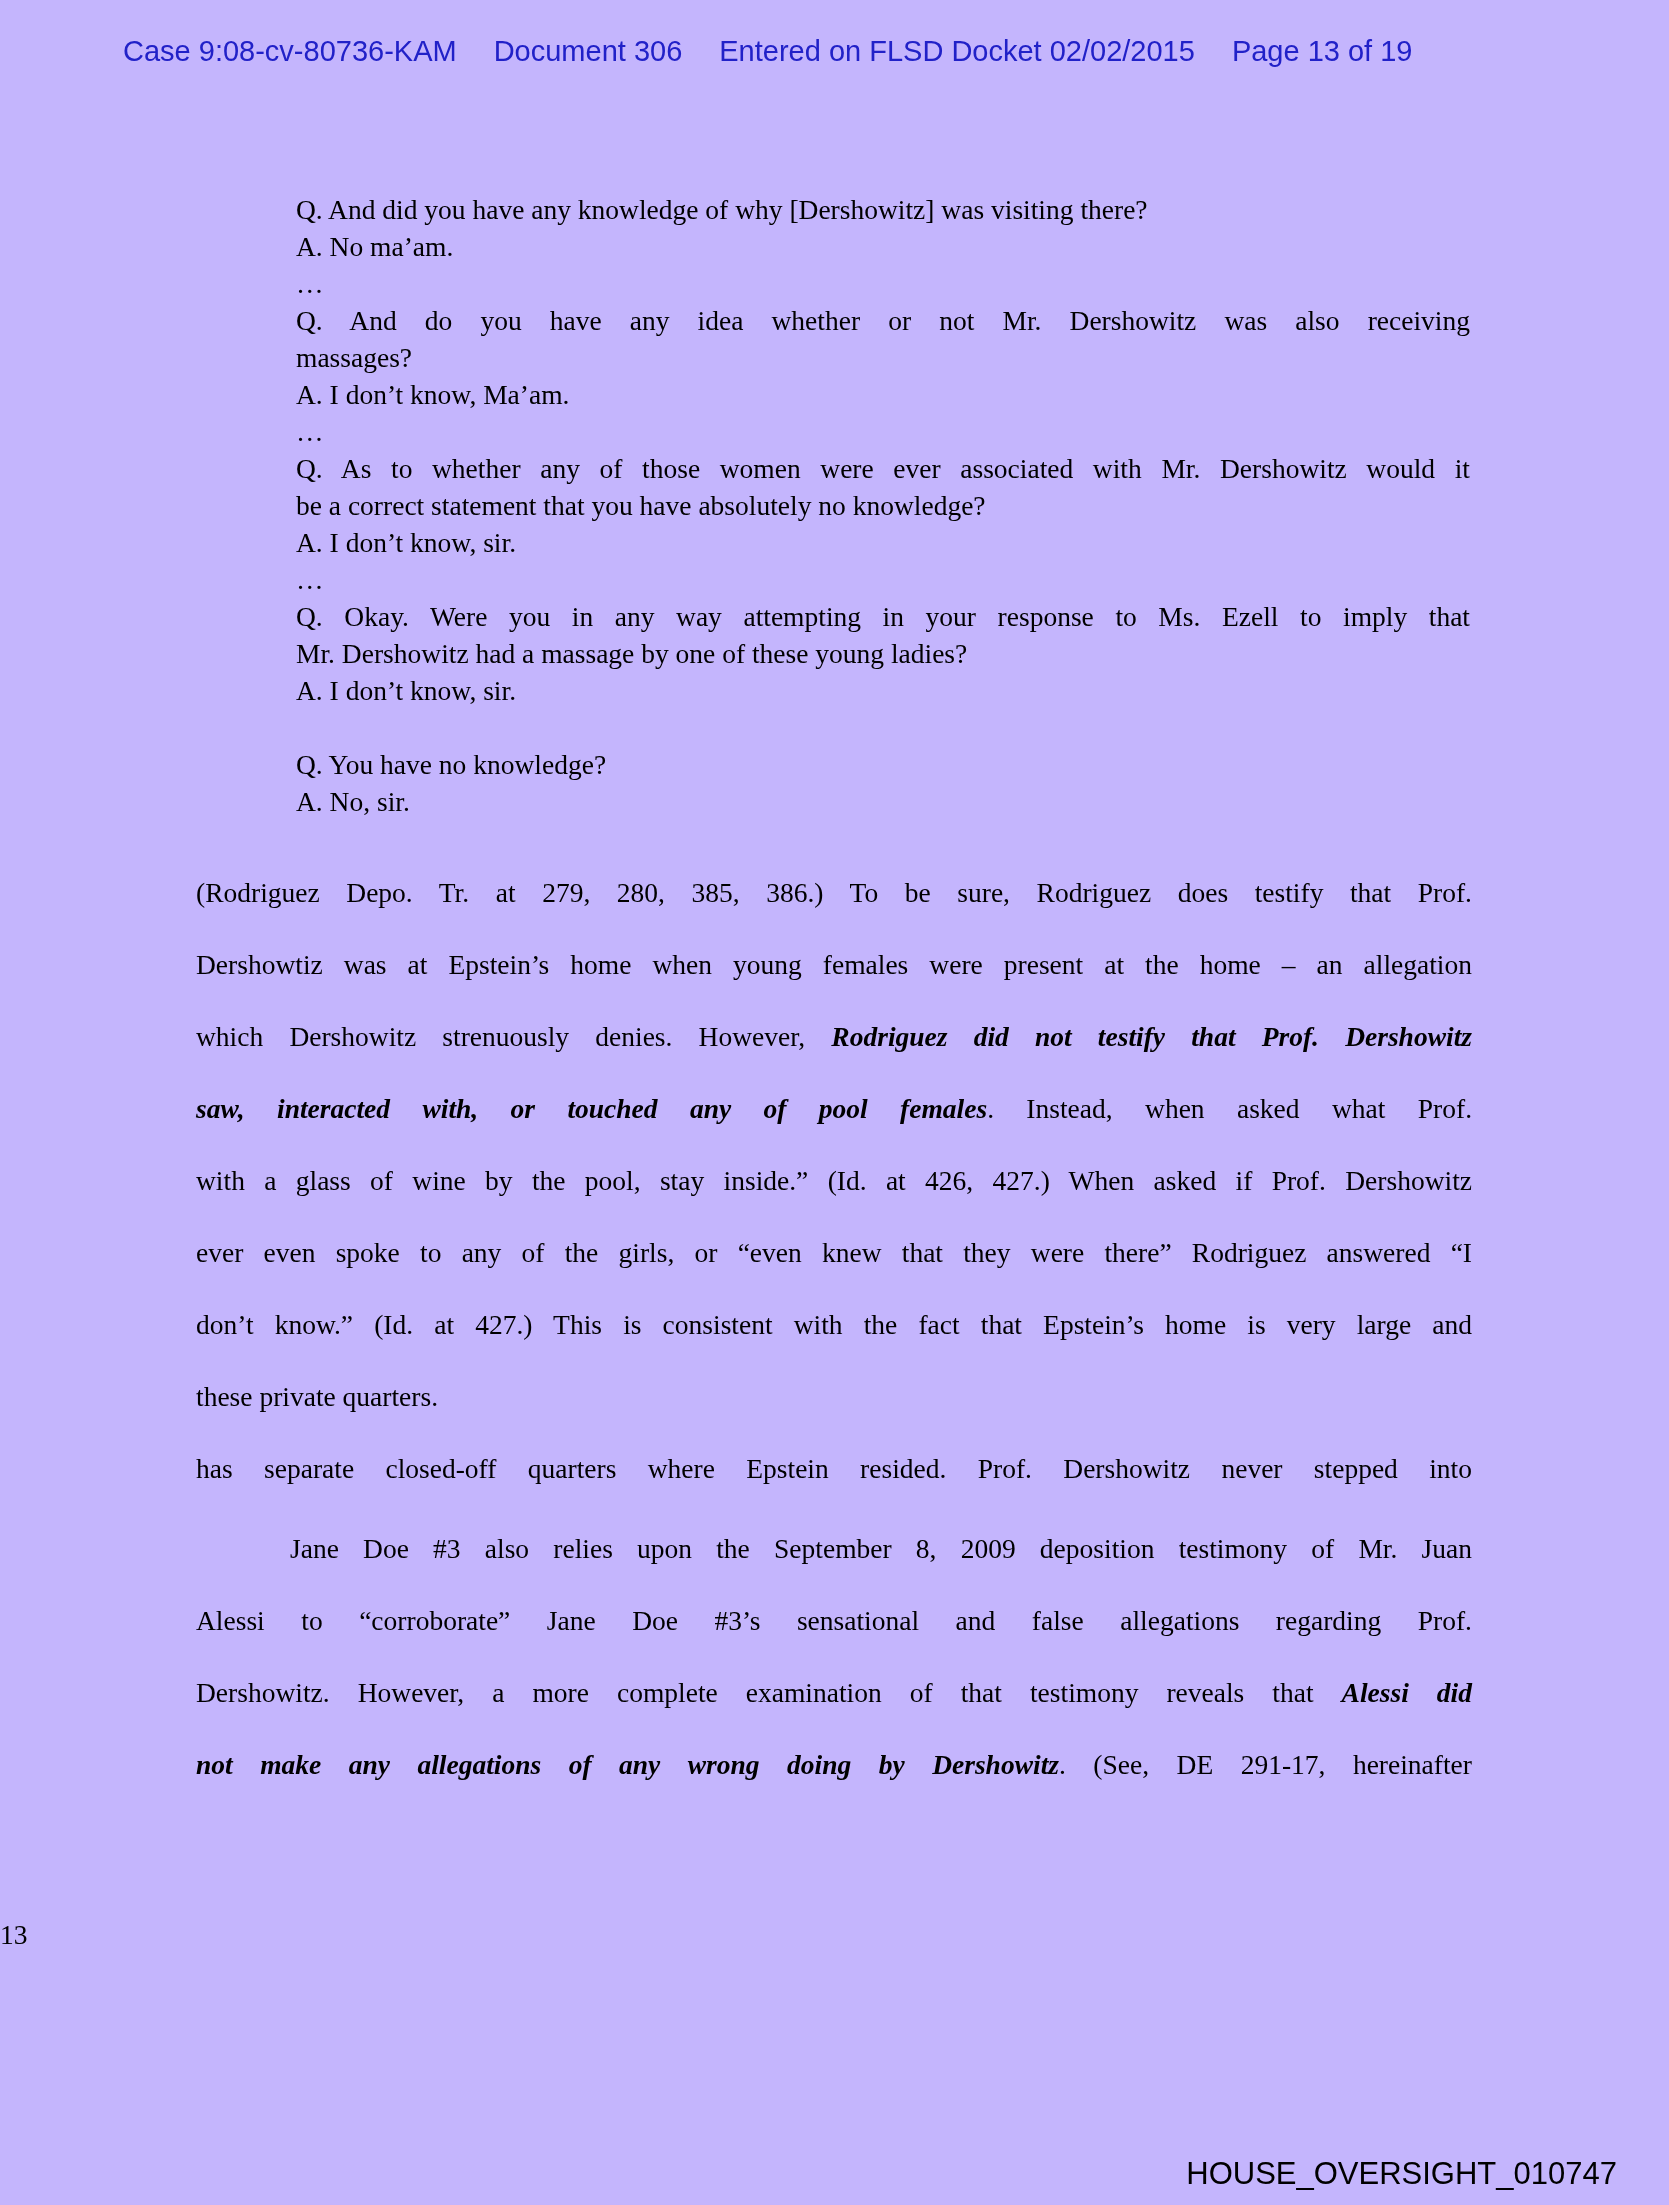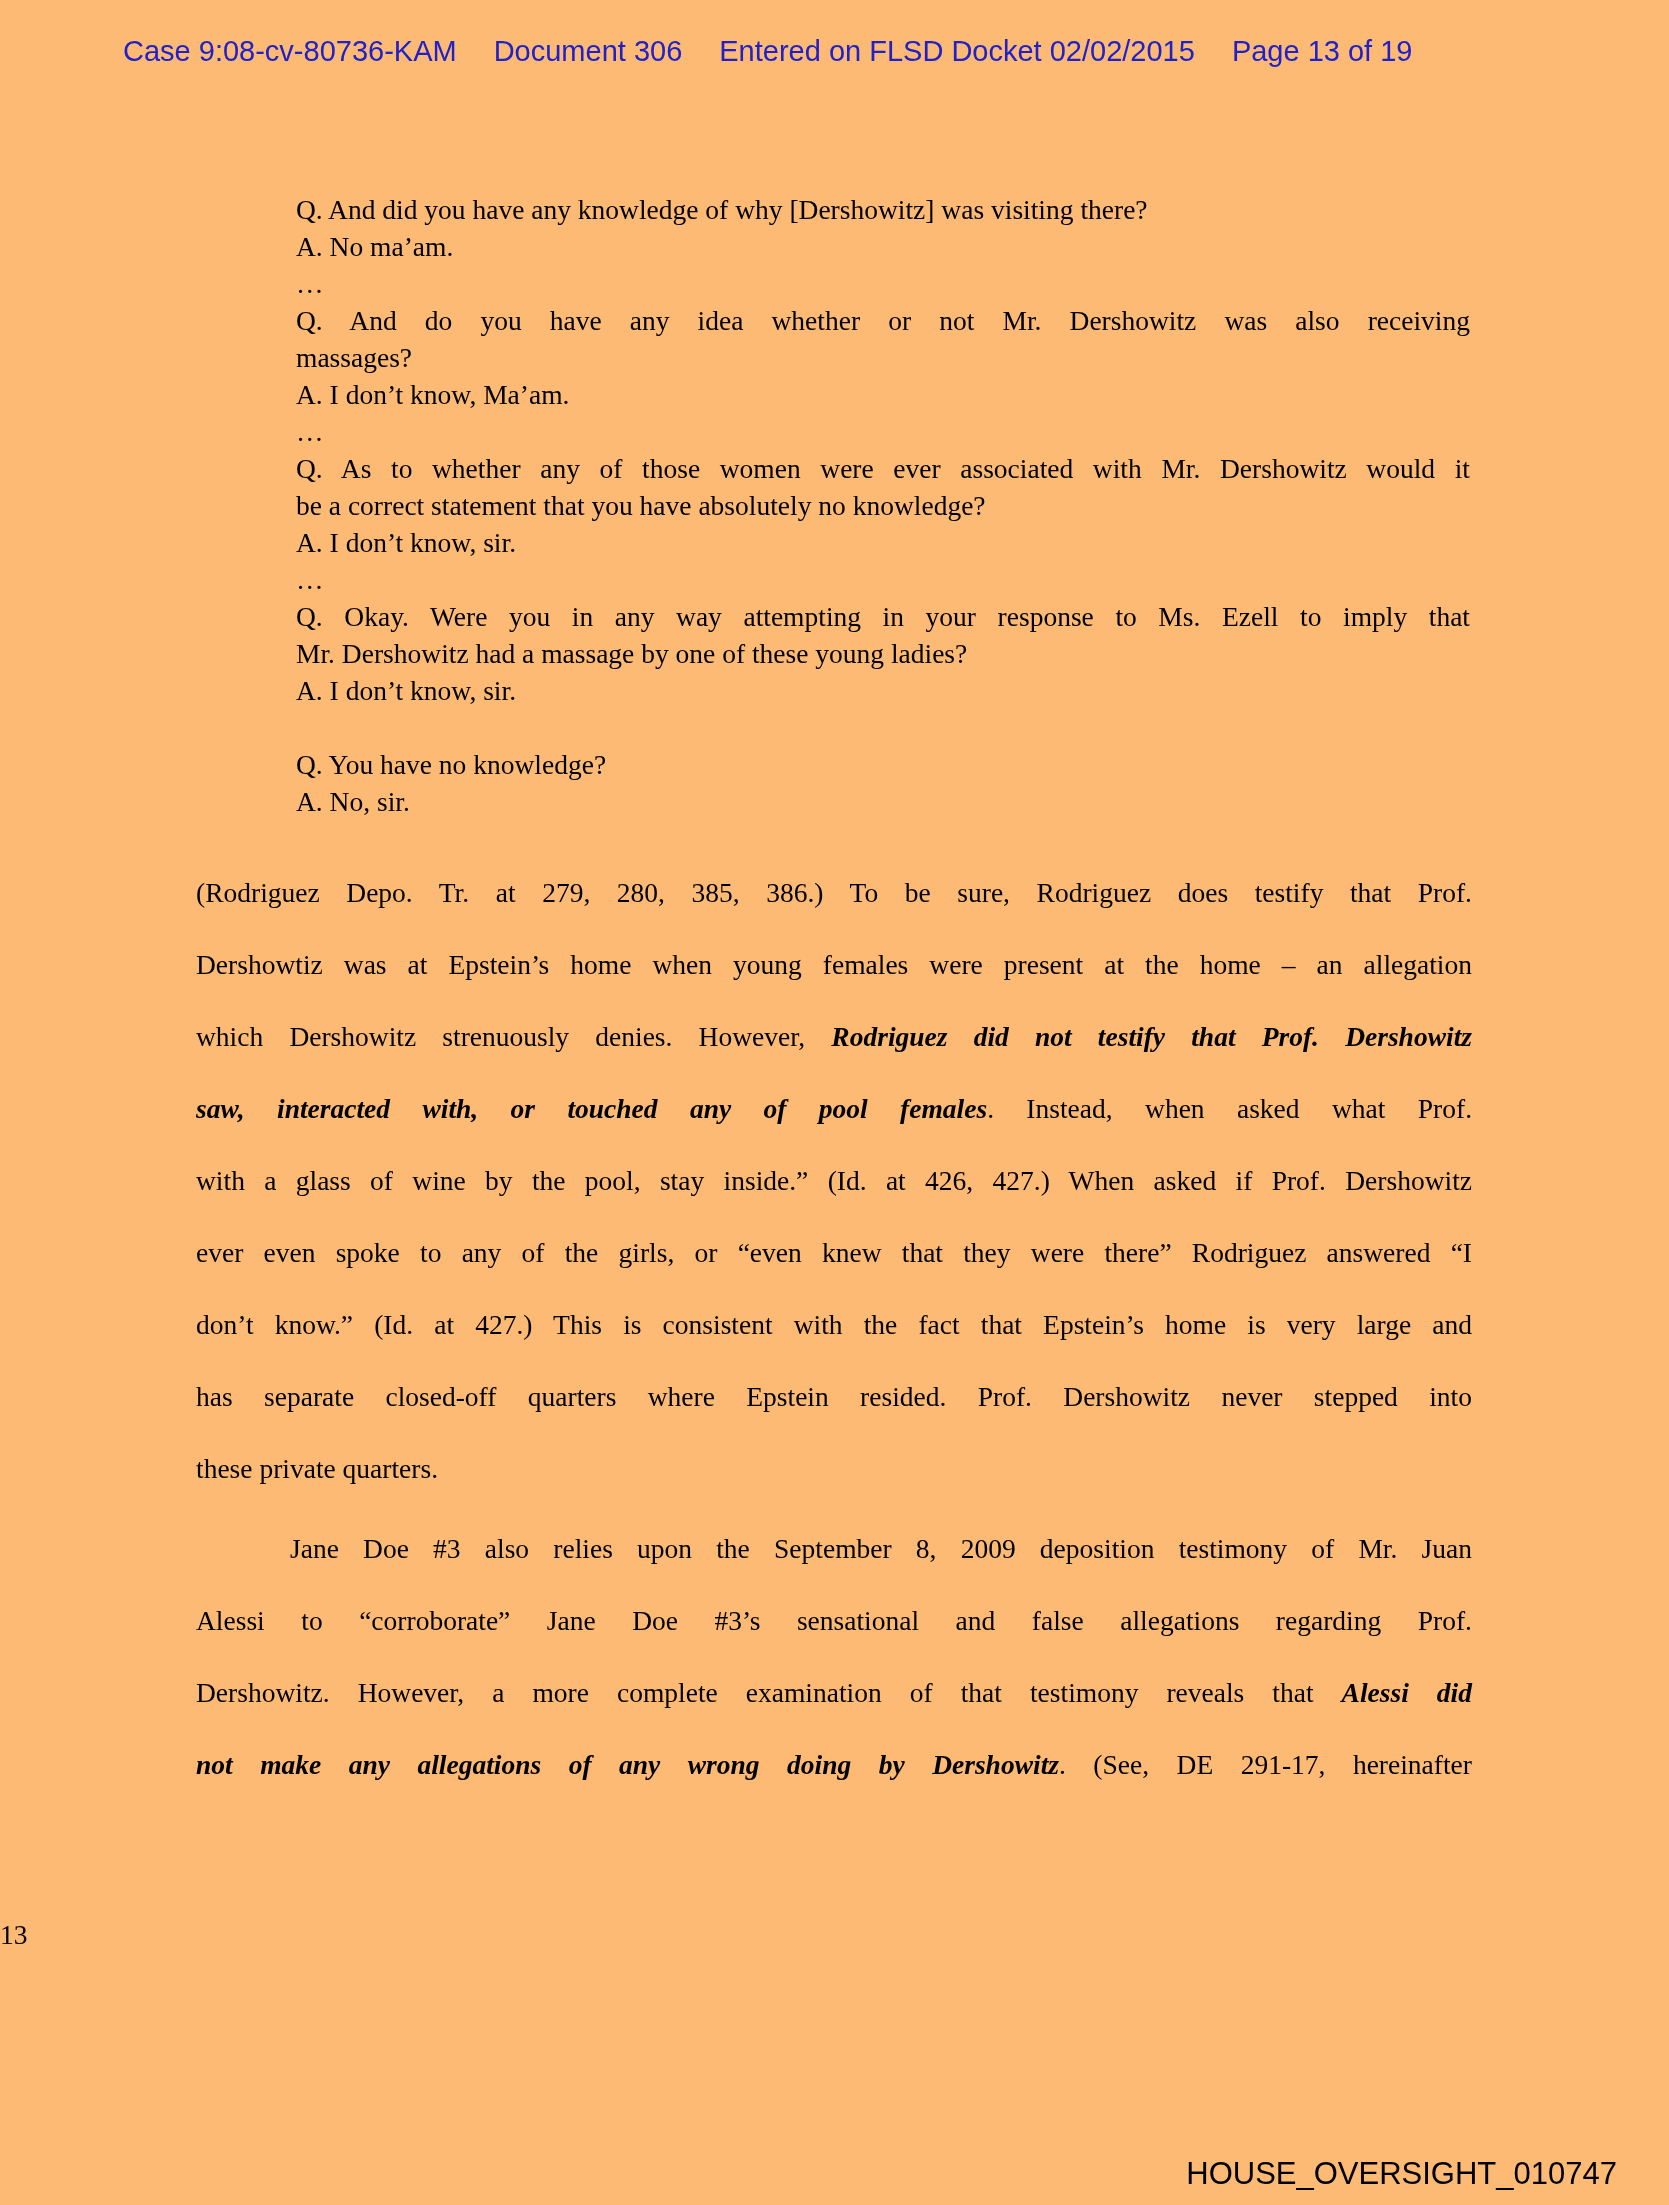--- a/index.html
+++ b/index.html
@@ -1,19 +1,19 @@
 <!DOCTYPE html>
 <html style="font-size:10.5px"><head>
 <meta charset="utf-8">
 <style>
   html,body{margin:0;padding:0;background:#e8e8e8;}
   .page{
     position:relative;
     width:1669px;height:2205px;
-    background:#fdba74;
+    background:#c4b5fd;
     font-family:"Liberation Serif","DejaVu Serif",serif;
     color:#000;
     overflow:hidden;
   }
   
   .case-header{
     position:absolute;left:123px;top:34px;right:79px;
     display:flex;gap:37px;
     font-family:"Liberation Sans","DejaVu Sans",sans-serif;
     font-size:29px;line-height:34px;white-space:nowrap;
@@ -81,22 +81,22 @@
 
   <div class="body-text" id="body-text">
       <div class="para">
         <div class="b-line just"><span>(Rodriguez Depo. Tr. at 279, 280, 385, 386.)  To be sure, Rodriguez does testify that Prof.</span></div>
         <div class="b-line just"><span>Dershowtiz was at Epstein’s home when young females were present at the home – an allegation</span></div>
         <div class="b-line just"><span>which Dershowitz strenuously denies.  However, </span><span class="bi">Rodriguez did not testify that Prof. Dershowitz</span></div>
         <div class="b-line just"><span class="bi">saw, interacted with, or touched any of pool females</span><span>.  Instead, when asked what Prof.</span></div>
         <div class="b-line just"><span>with a glass of wine by the pool, stay inside.” (Id. at 426, 427.)  When asked if Prof. Dershowitz</span></div>
         <div class="b-line just"><span>ever even spoke to any of the girls, or “even knew that they were there” Rodriguez answered “I</span></div>
         <div class="b-line just"><span>don’t know.” (Id. at 427.)  This is consistent with the fact that Epstein’s home is very large and</span></div>
+        <div class="b-line"><span>these private quarters.</span></div>
         <div class="b-line just"><span>has separate closed-off quarters where Epstein resided.  Prof. Dershowitz never stepped into</span></div>
-        <div class="b-line"><span>these private quarters.</span></div>
       </div>
       <div class="para">
         <div class="b-line just ind"><span>Jane Doe #3 also relies upon the September 8, 2009 deposition testimony of Mr. Juan</span></div>
         <div class="b-line just"><span>Alessi to “corroborate” Jane Doe #3’s sensational and false allegations regarding Prof.</span></div>
         <div class="b-line just"><span>Dershowitz.  However, a more complete examination of that testimony reveals that </span><span class="bi">Alessi did</span></div>
         <div class="b-line just"><span class="bi">not make any allegations of any wrong doing by Dershowitz</span><span>.  (See, DE 291-17, hereinafter</span></div>
       </div>
     </div>
 
   <div class="page-number">13</div>

